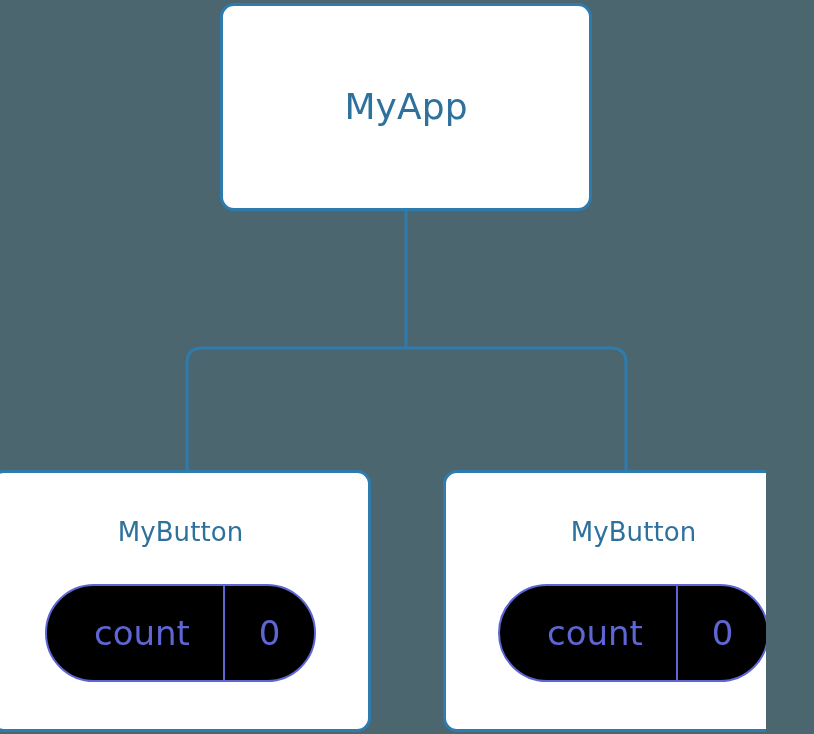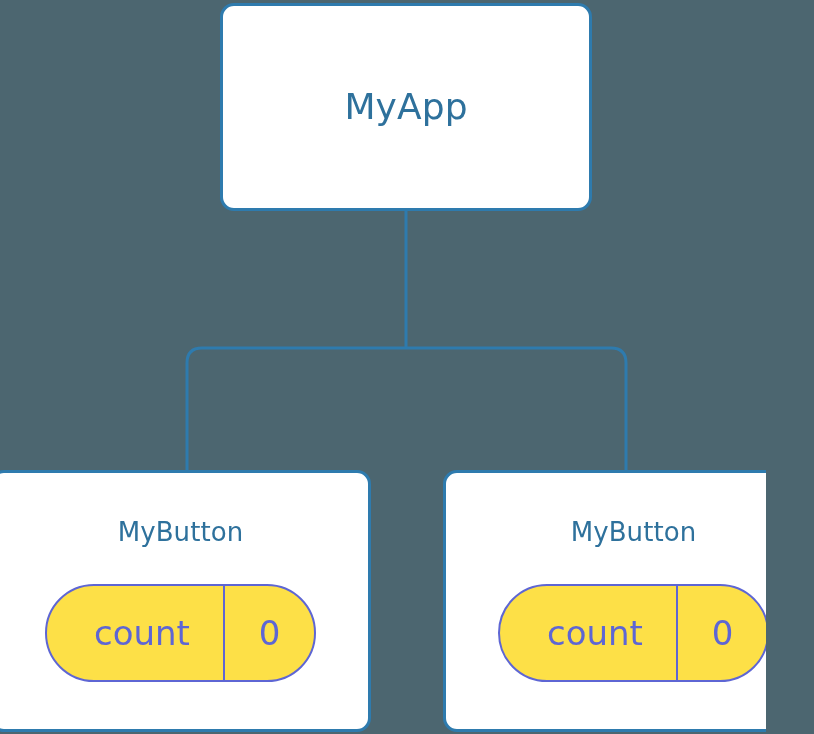--- a/index.html
+++ b/index.html
@@ -72,21 +72,21 @@
 
   .node-child .node-title { font-size: 26px; }
 
   
   .state-pill {
     margin-top: 39px;
     box-sizing: border-box;
     height: 98px;
     border: 2px solid #5e66d4;
     border-radius: 999px;
-    background: #fde047;
+    background: #000000;
     display: flex;
     align-items: stretch;
     overflow: hidden;
   }
 
   .pill-key,
   .pill-value {
     display: flex;
     align-items: center;
     justify-content: center;

